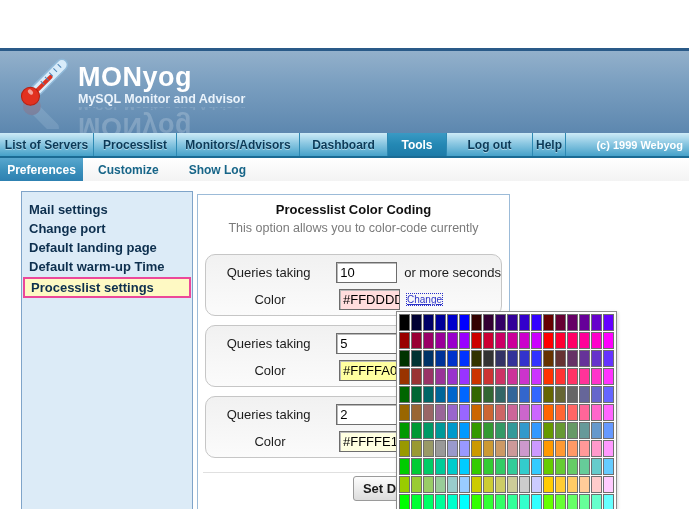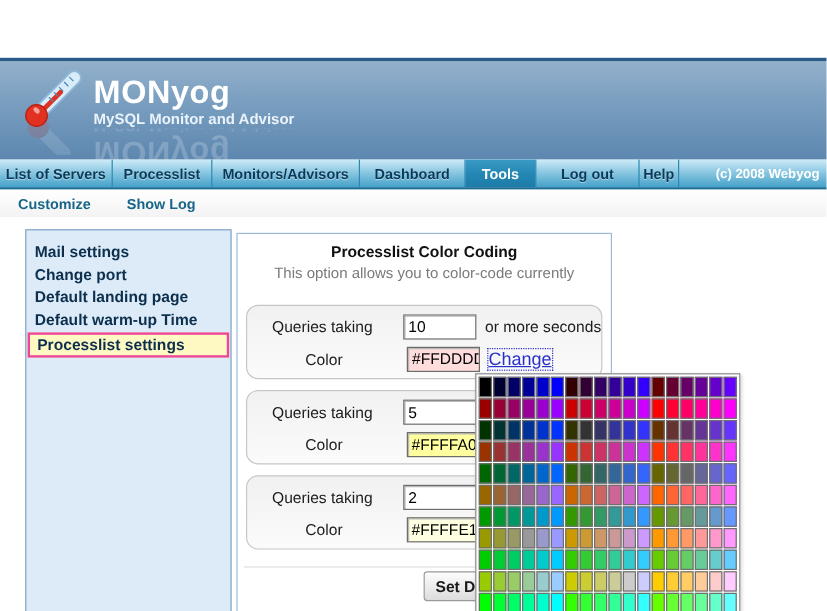--- a/index.html
+++ b/index.html
@@ -54,21 +54,21 @@
   .panel-desc{text-align:center;font-size:12.5px;color:#7a7a7a;line-height:15px;margin-top:4px;}
   .qbox{position:absolute;left:7px;width:297px;height:62px;border:1px solid #c6c6c6;
     border-radius:10px;background:linear-gradient(180deg,#f1f1f1,#fbfbfb);box-sizing:border-box;}
   .qbox .line{position:absolute;left:0;width:100%;display:flex;align-items:center;font-size:13px;color:#1c1c1c;}
   .qbox .l1{top:7px;} .qbox .l2{top:34px;}
   .qlabel{width:128px;text-align:center;margin-right:5px;white-space:nowrap;}
   .qinput{width:56px;height:19px;border:1px solid #6d6d6d;box-shadow:inset 1px 1px 0 #b9b9b9;
     font-family:"Liberation Sans",sans-serif;font-size:13px;padding:0 0 0 3px;background:#fff;box-sizing:content-box;}
   .cinput{color:#000;}
   .qsuffix{margin-left:7px;white-space:nowrap;}
-  .change-link{margin-left:7px;font-size:15px;color:#2a31c8;text-decoration:underline;
+  .change-link{margin-left:7px;font-size:10px;color:#2a31c8;text-decoration:underline;
     outline:1px dotted #2a31c8;cursor:pointer;white-space:nowrap;}
   .separator{position:absolute;left:5px;right:5px;top:277px;border-top:1px solid #e0e0e0;}
   .set-btn{position:absolute;left:155px;top:281px;width:95px;height:25px;
     border:1px solid #9a9a9a;border-radius:3px;background:linear-gradient(180deg,#fdfdfd,#dcdcdc);
     font-family:"Liberation Sans",sans-serif;font-size:13px;font-weight:bold;color:#1a1a1a;cursor:pointer;white-space:nowrap;overflow:hidden;}
 
   
   .picker{position:absolute;left:396px;top:263px;z-index:5;background:#fdfdfd;
     border:1px solid #8a8a8a;padding:2px;box-shadow:1px 1px 3px rgba(0,0,0,.15);}
   .pgrid{display:grid;grid-template-columns:repeat(18,11px);grid-auto-rows:17px;gap:1px;}
@@ -114,24 +114,25 @@
   </div>
 
   <div class="nav">
     <div class="nav-tab" style="width:94px">List of Servers</div>
     <div class="nav-tab" style="width:83px">Processlist</div>
     <div class="nav-tab" style="width:123px">Monitors/Advisors</div>
     <div class="nav-tab" style="width:88px">Dashboard</div>
     <div class="nav-tab active" style="width:59px">Tools</div>
     <div class="nav-tab" style="width:86px">Log out</div>
     <div class="nav-tab" style="width:33px">Help</div>
-    <div class="nav-copy">(c) 2008 Webyog</div>
+    <div class="nav-copy">(c) 1999 Webyog</div>
   </div>
 
   <div class="subnav">
+    <div class="subnav-tab active">Preferences</div>
     <div class="subnav-tab">Customize</div>
     <div class="subnav-tab">Show Log</div>
   </div>
 
   <div class="sidebar">
     <div class="side-item">Mail settings</div>
     <div class="side-item">Change port</div>
     <div class="side-item">Default landing page</div>
     <div class="side-item">Default warm-up Time</div>
     <div class="side-item selected">Processlist settings</div>

